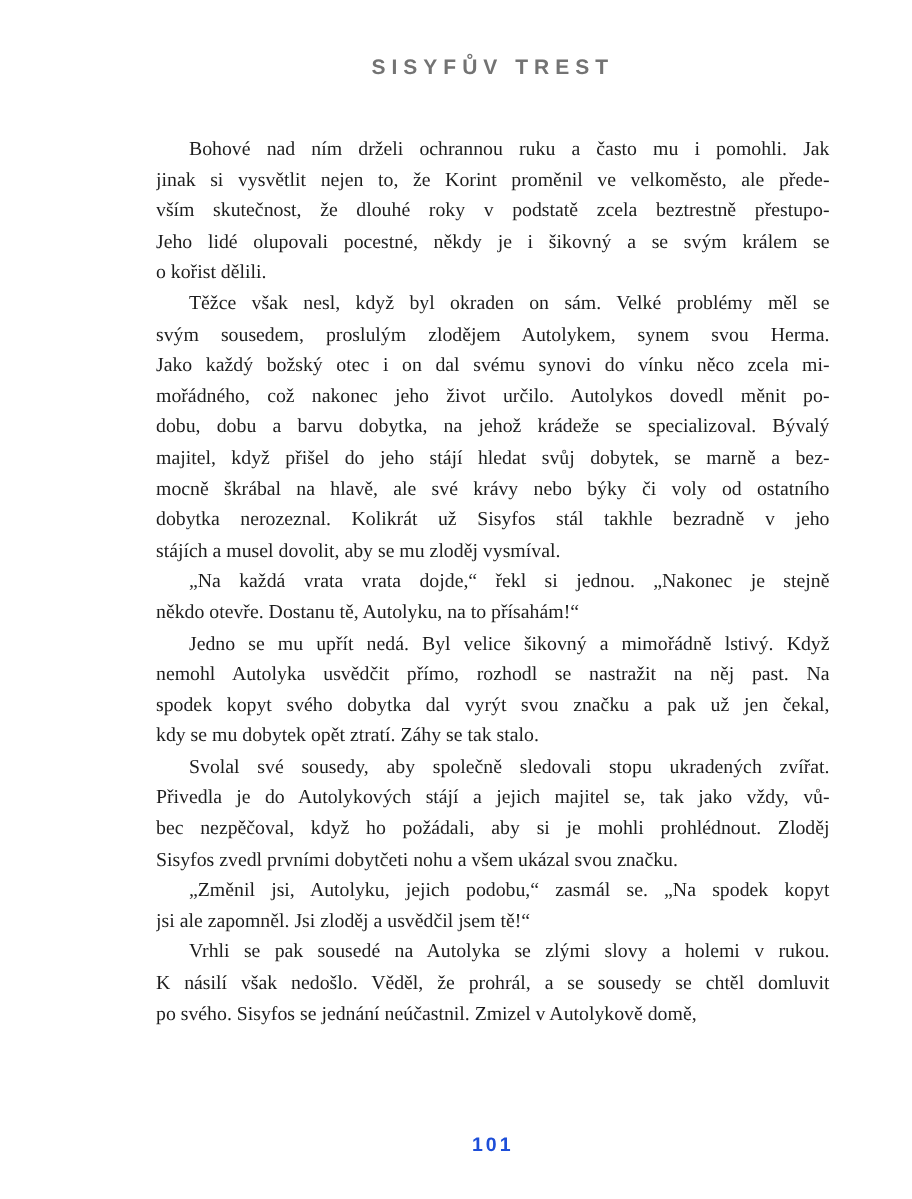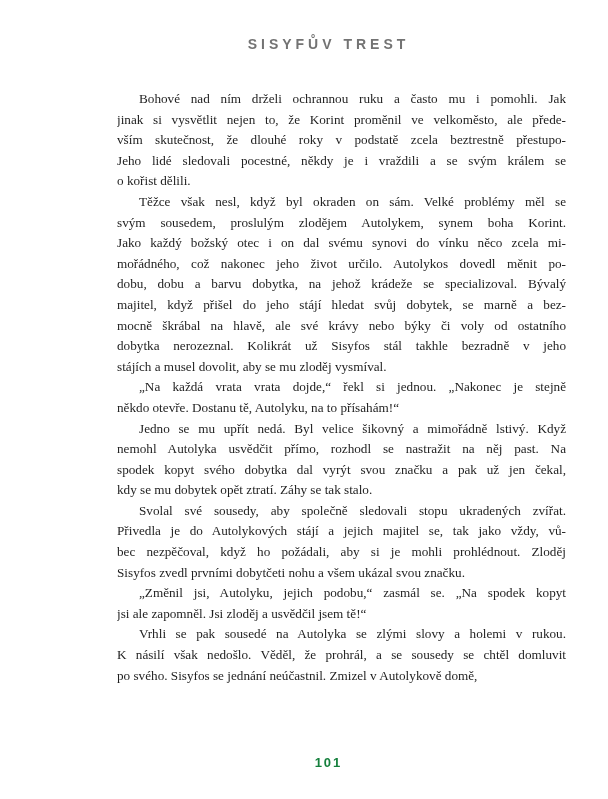--- a/index.html
+++ b/index.html
@@ -23,21 +23,20 @@
     font-weight: bold;
     letter-spacing: 4px;
     color: #737373;
     text-transform: uppercase;
   }
   .textblock {
     position: absolute;
     left: 104px;
     top: 89px;
     width: 449px;
-    margin-left: 13px;
   }
   .line {
     font-size: 13.2px;
     line-height: 20.6px;
     height: 20.6px;
     text-align: justify;
     text-align-last: justify;
     white-space: normal;
     overflow: hidden;
   }
@@ -51,37 +50,37 @@
   .page-number {
     position: absolute;
     left: 104px;
     top: 755px;
     width: 449px;
     text-align: center;
     font-family: "Liberation Sans", "DejaVu Sans", sans-serif;
     font-size: 13px;
     font-weight: bold;
     letter-spacing: 2px;
-    color: #15803d;
+    color: #1d4ed8;
   }
 </style>
 </head>
 <body>
 
 <div class="page">
   <div class="running-head">SISYFŮV TREST</div>
 
   <div class="textblock" id="textblock">
       <div class="line first">Bohové nad ním drželi ochrannou ruku a často mu i pomohli. Jak</div>
       <div class="line">jinak si vysvětlit nejen to, že Korint proměnil ve velkoměsto, ale přede-</div>
       <div class="line">vším skutečnost, že dlouhé roky v podstatě zcela beztrestně přestupo-</div>
-      <div class="line">Jeho lidé sledovali pocestné, někdy je i vraždili a se svým králem se</div>
+      <div class="line">Jeho lidé olupovali pocestné, někdy je i šikovný a se svým králem se</div>
       <div class="line last">o kořist dělili.</div>
       <div class="line first">Těžce však nesl, když byl okraden on sám. Velké problémy měl se</div>
-      <div class="line">svým sousedem, proslulým zlodějem Autolykem, synem boha Korint.</div>
+      <div class="line">svým sousedem, proslulým zlodějem Autolykem, synem svou Herma.</div>
       <div class="line">Jako každý božský otec i on dal svému synovi do vínku něco zcela mi-</div>
       <div class="line">mořádného, což nakonec jeho život určilo. Autolykos dovedl měnit po-</div>
       <div class="line">dobu, dobu a barvu dobytka, na jehož krádeže se specializoval. Bývalý</div>
       <div class="line">majitel, když přišel do jeho stájí hledat svůj dobytek, se marně a bez-</div>
       <div class="line">mocně škrábal na hlavě, ale své krávy nebo býky či voly od ostatního</div>
       <div class="line">dobytka nerozeznal. Kolikrát už Sisyfos stál takhle bezradně v jeho</div>
       <div class="line last">stájích a musel dovolit, aby se mu zloděj vysmíval.</div>
       <div class="line first">„Na každá vrata vrata dojde,“ řekl si jednou. „Nakonec je stejně</div>
       <div class="line last">někdo otevře. Dostanu tě, Autolyku, na to přísahám!“</div>
       <div class="line first">Jedno se mu upřít nedá. Byl velice šikovný a mimořádně lstivý. Když</div>

